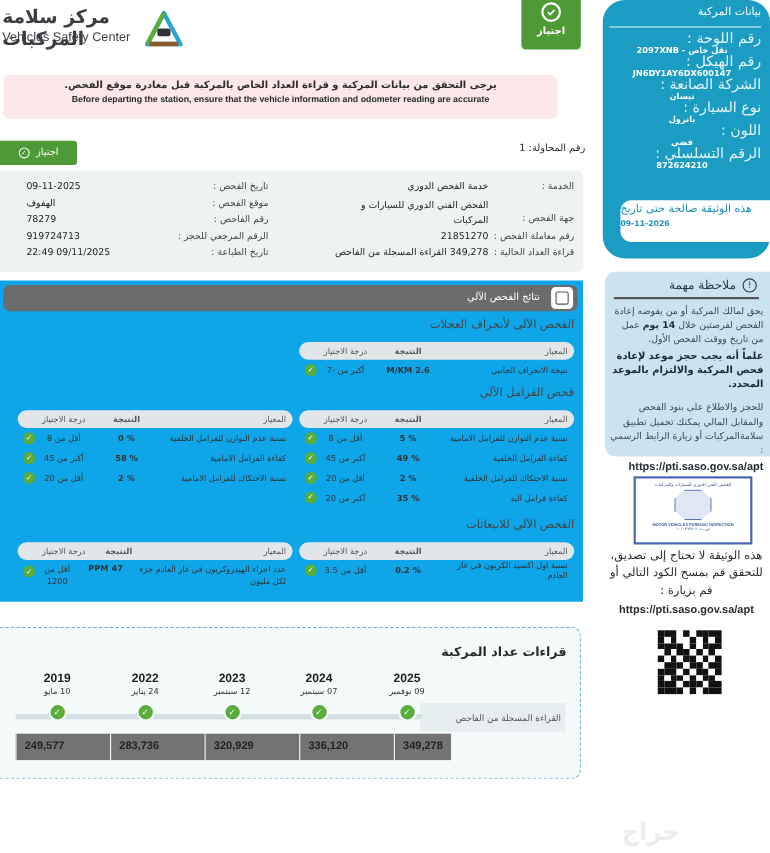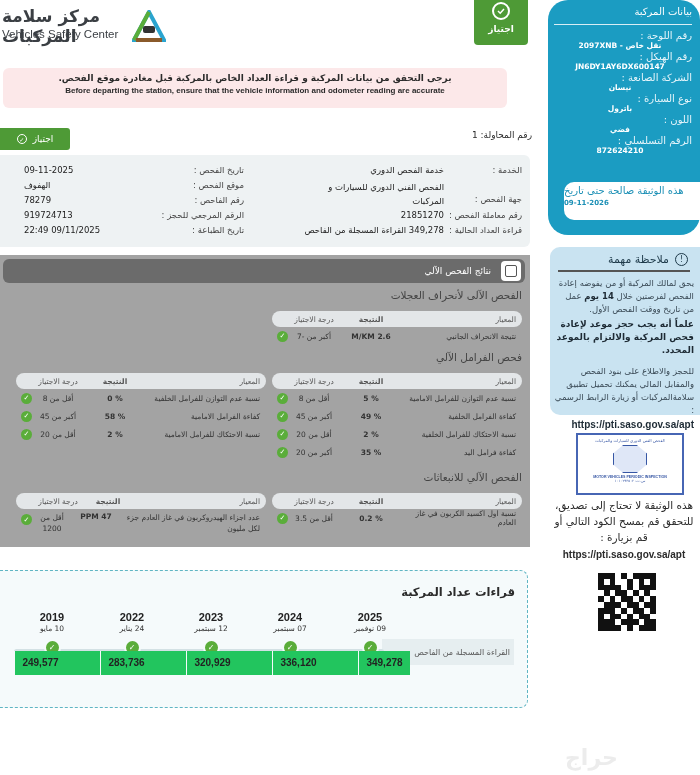--- a/index.html
+++ b/index.html
@@ -15,21 +15,21 @@
   
   .pass-top { position: absolute; left: 474px; top: 0; width: 54px; height: 45px; background: #4e9a36; border-radius: 0 0 4px 4px; color: #fff; text-align: center; }
   .pass-top .circle { width: 18px; height: 18px; border: 2px solid #fff; border-radius: 50%; margin: 2px auto 0; display: flex; align-items: center; justify-content: center; }
   .pass-top .lbl { font-size: 9px; font-weight: bold; margin-top: 4px; direction: rtl; }
 
   
   .side { position: absolute; left: 548px; top: 0; width: 152px; }
   .side-blue { background: #1b9cc2; height: 235px; padding: 0 0 0 0; position: relative; color: #fff; direction: rtl; text-align: right; border-radius: 20px; }
   .side-blue .title { font-size: 10px; padding: 6px 8px 0 0; height: 24px; }
   .side-blue .sep { height: 1px; background: #d8eef5; margin: 0 8px 0 6px; }
-  .side-blue .fld { font-size: 10px; padding-right: 8px; line-height: 10px; color: #e4f4fa; }
+  .side-blue .fld { font-size: 13px; padding-right: 8px; line-height: 10px; color: #e4f4fa; }
   .side-blue .val { font-size: 7.5px; font-weight: bold; padding-right: 8px; line-height: 10px; color: #fff; margin-bottom: 1px; white-space: nowrap; overflow: hidden; text-align: center; }
   .valid-box { position: absolute; left: 16px; top: 182px; width: 146px; height: 38px; background: #ffffff; border-radius: 10px 0 0 10px; direction: rtl; text-align: left; padding: 3px 8px 0 0; }
   .valid-box .t { font-size: 10px; color: #1b8fb5; }
   .valid-box .d { font-size: 7px; color: #1b8fb5; font-weight: bold; margin-top: 3px; }
 
   .note { background: #c9e3f1; margin: 12px 0 0 2px; border-radius: 10px 0 0 10px; padding: 6px 6px 8px 4px; direction: rtl; text-align: right; height: 168px; }
   .note .head { display: flex; align-items: center; gap: 6px; font-size: 11px; color: #1e3a4a; padding-right: 6px; }
   .note .head .ic { width: 13px; height: 13px; border: 1.3px solid #1e3a4a; border-radius: 50%; font-size: 8px; display: flex; align-items: center; justify-content: center; }
   .note .bar { height: 2px; background: #555; margin: 4px 4px 5px 4px; }
   .note p { font-size: 8.5px; line-height: 13px; color: #3a4a56; }
@@ -66,21 +66,21 @@
   .info .row { display: flex; height: 15px; align-items: flex-start; }
   .info .k { color: #444; }
   .info .v { font-weight: normal; color: #222; }
   .info .col.r { right: 8px; width: 250px; }
   .info .col.r .k { width: 78px; }
   .info .col.l { right: 286px; width: 230px; }
   .info .col.l .k { width: 110px; }
   .info .col.l .v { width: 110px; text-align: left; direction: ltr; }
 
   
-  .results { position: absolute; left: 0; top: 255px; width: 530px; height: 292px; background: #a3a3a3; }
+  .results { position: absolute; left: 0; top: 255px; width: 530px; height: 292px; background: #0ea5e9; }
   .res-head { position: absolute; left: 3px; top: 4px; width: 522px; height: 24px; background: #6b6b6b; border-radius: 6px; direction: rtl; display: flex; align-items: center; padding-right: 4px; gap: 10px; }
   .res-head .chip { width: 20px; height: 20px; background: #fff; border-radius: 4px; display: flex; align-items: center; justify-content: center; }
   .res-head .chip i { width: 12px; height: 12px; border: 1.5px solid #555; border-radius: 2px; display: block; }
   .res-head .t { color: #fff; font-size: 9px; }
   .sec-title { position: absolute; right: 8px; font-size: 10.5px; color: #444; direction: rtl; }
 
   .tbl { position: absolute; direction: rtl; font-size: 7.5px; }
   .tbl .th { display: flex; height: 16px; align-items: center; background: #e3e6e8; border-radius: 8px; color: #555; padding-right: 6px; }
   .tbl .tr { display: flex; height: 18px; align-items: center; padding-right: 6px; color: #333; }
   .tbl .c1 { flex: 1; }
@@ -88,21 +88,21 @@
   .tbl .c3 { width: 52px; text-align: center; }
   .tbl .c4 { width: 16px; }
   .tbl .tr .c1 { font-size: 7.5px; }
   .ok { width: 11px; height: 11px; border-radius: 50%; background: #5aad3a; display: flex; align-items: center; justify-content: center; color: #fff; font-size: 7px; font-weight: bold; }
 
   
   .odo { position: absolute; left: 0; top: 570px; width: 528px; height: 138px; border: 1.5px dashed #5fb5c3; border-left: none; border-radius: 0 8px 8px 0; background: #f5fafb; }
   .odo .ttl { position: absolute; right: 12px; top: 14px; font-size: 11.5px; font-weight: bold; direction: rtl; color: #2b2b2b; }
   .odo .track { position: absolute; left: 14px; top: 78px; width: 370px; height: 5px; background: #d3e1e4; border-radius: 3px; }
   .odo .lbl-box { position: absolute; left: 382px; top: 68px; width: 132px; height: 26px; background: #e6eef0; direction: rtl; text-align: right; font-size: 8px; color: #555; padding: 9px 4px 0 0; }
-  .odo .vals { position: absolute; left: 14px; top: 80px; width: 396px; height: 24px; background: #22c55e; display: flex; gap: 34px; }
+  .odo .vals { position: absolute; left: 14px; top: 96px; width: 396px; height: 24px; background: #737373; display: flex; gap: 34px; }
   .odo .node { position: absolute; top: 40px; width: 80px; text-align: center; }
   .odo .node .y { font-size: 11px; font-weight: bold; color: #222; font-family: "Liberation Sans", sans-serif; }
   .odo .node .d { font-size: 7.5px; color: #333; direction: rtl; margin-top: 1px; }
   .odo .node .ok { margin: 6px auto 0; width: 13px; height: 13px; font-size: 8px; border: 2px solid #f5fafb; box-sizing: content-box; }
   .odo .cell { flex: 1; text-align: center; font-size: 10px; font-weight: bold; line-height: 24px; color: #222; border-left: 1px solid #f5fafb; font-family: "Liberation Sans", sans-serif; }
 
   .watermark { position: absolute; left: 565px; top: 745px; font-size: 22px; color: #ececec; direction: rtl; font-weight: bold; }
 </style>
 </head>
 <body>

